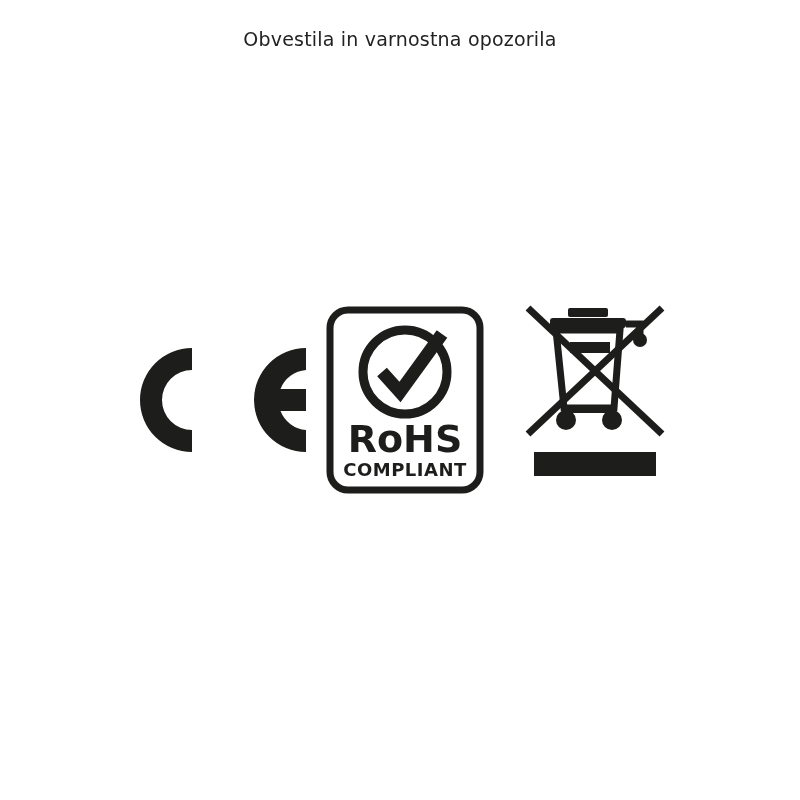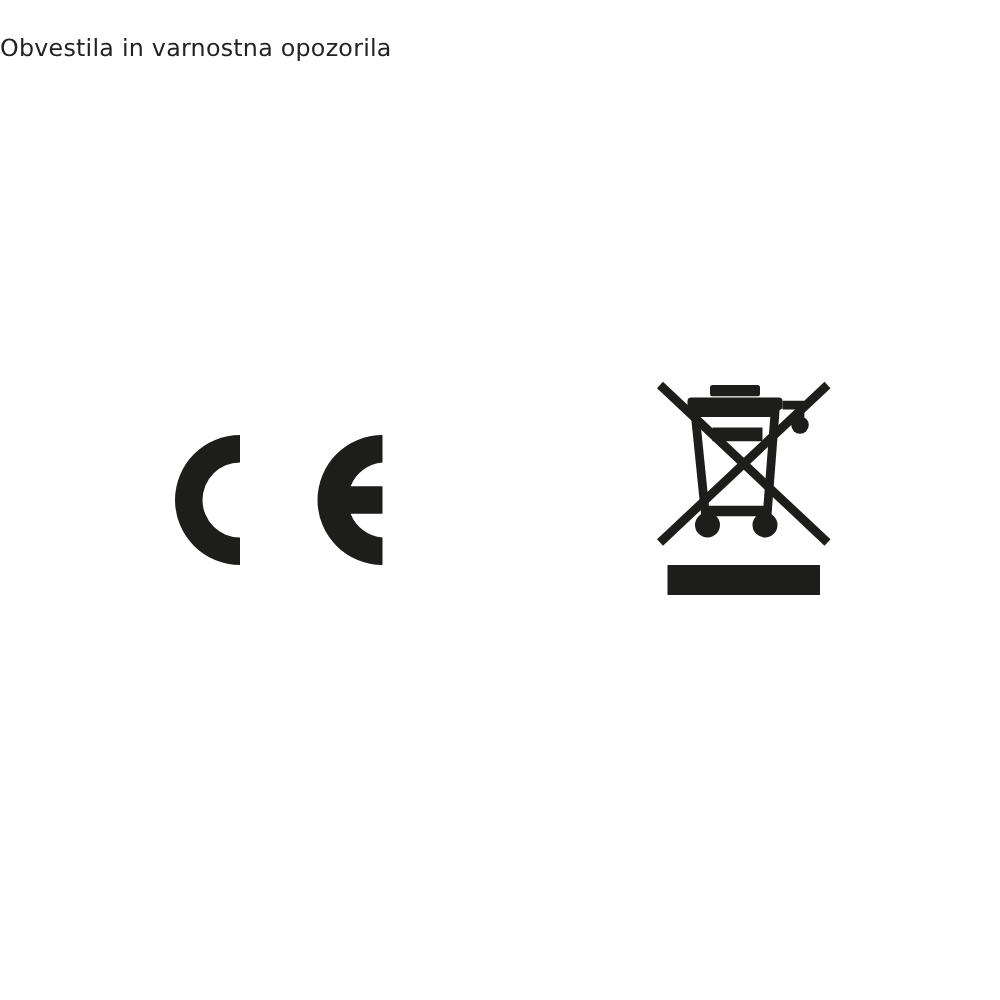--- a/index.html
+++ b/index.html
@@ -13,20 +13,21 @@
     font-family: "DejaVu Sans", "Liberation Sans", sans-serif;
     color: #1a1a1a;
     position: relative;
     overflow: hidden;
   }
   #page-title {
     position: absolute;
     top: 28px;
     left: 0;
     width: 800px;
+    text-align: center;
     font-size: 19px;
     font-weight: 400;
     color: #222222;
     letter-spacing: 0.2px;
   }
   #symbol-row {
     position: absolute;
     top: 300px;
     left: 100px;
     width: 600px;
@@ -76,20 +77,32 @@
                L196 130
                A30 30 0 0 1 170.5 111
                L196 111
                L196 89
                L170.5 89
                A30 30 0 0 1 196 70
                Z" fill="#1d1d1b"></path>
     </svg>
   </div>
 
+  <div class="symbol" id="rohs-mark">
+    <svg width="170" height="200" viewBox="0 0 170 200" aria-hidden="true">
+
+      <rect x="10" y="10" width="150" height="180" rx="18" ry="18" fill="none" stroke="#1d1d1b" stroke-width="7"></rect>
+
+      <circle cx="85" cy="72" r="42" fill="none" stroke="#1d1d1b" stroke-width="9"></circle>
+      <path d="M62 72 L80 92 L122 34" fill="none" stroke="#1d1d1b" stroke-width="13" stroke-linecap="butt" stroke-linejoin="miter"></path>
+
+      <text x="85" y="152" text-anchor="middle" font-family="DejaVu Sans, Liberation Sans, sans-serif" font-size="38" font-weight="bold" fill="#1d1d1b">RoHS</text>
+      <text x="85" y="176" text-anchor="middle" font-family="DejaVu Sans, Liberation Sans, sans-serif" font-size="18" font-weight="bold" fill="#1d1d1b" letter-spacing="0.5">COMPLIANT</text>
+    </svg>
+  </div>
 
   <div class="symbol" id="weee-mark">
     <svg width="150" height="200" viewBox="0 0 150 200" aria-hidden="true">
       <g fill="#1d1d1b">
 
         <rect x="48" y="8" width="40" height="9" rx="2"></rect>
 
         <rect x="30" y="18" width="76" height="10" rx="3"></rect>
 
         <path d="M36 30 L100 30 L94 108 L44 108 Z" fill="none" stroke="#1d1d1b" stroke-width="7"></path>

